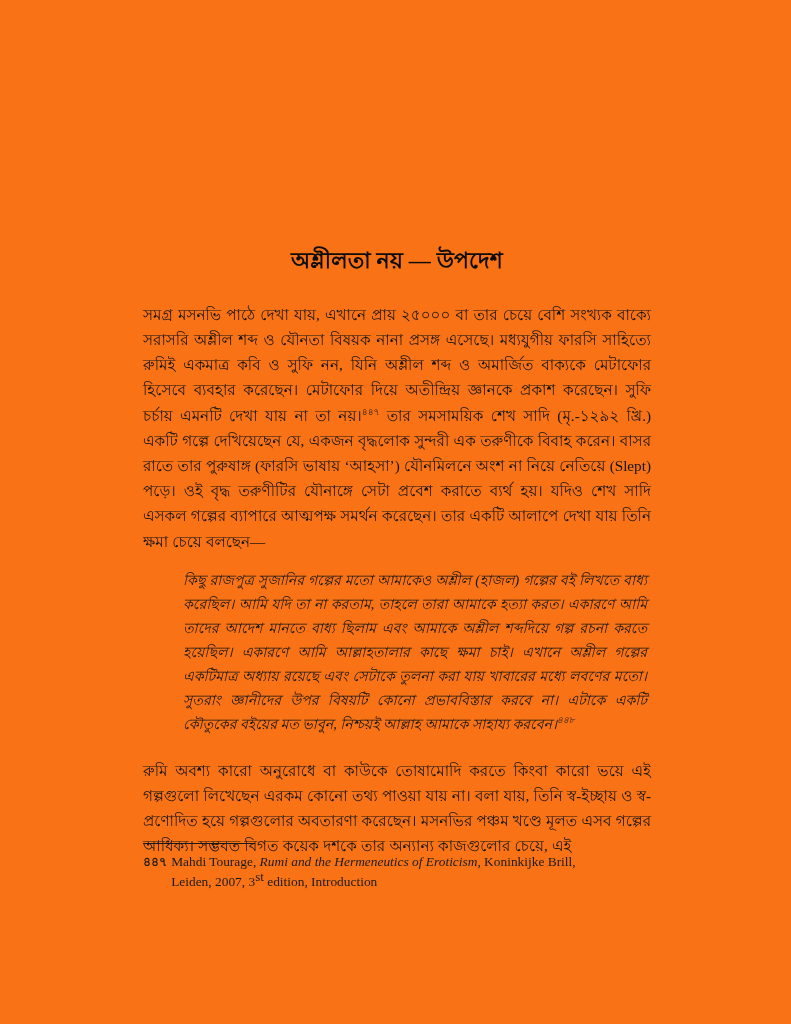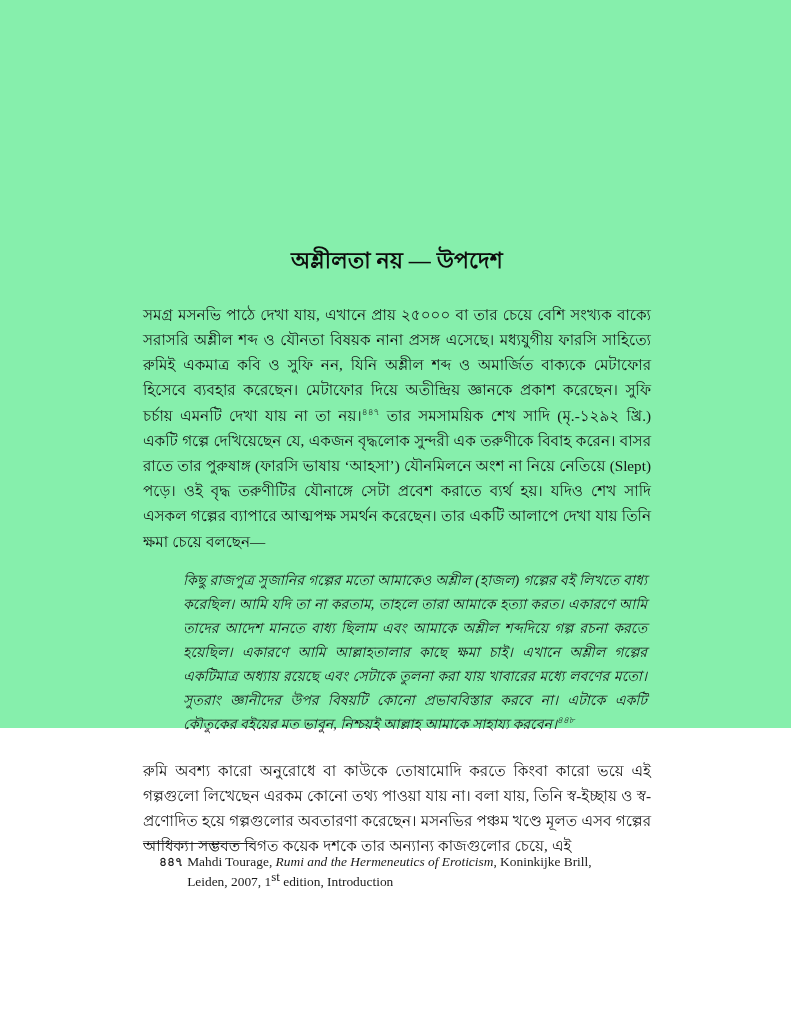--- a/index.html
+++ b/index.html
@@ -14,22 +14,22 @@
     overflow: hidden;
     font-family: "Liberation Serif", "DejaVu Serif", serif;
     color: #111111;
   }
 
   .page {
     position: absolute;
     left: 0;
     top: 0;
     width: 791px;
-    height: 728px;
-    background: #86efac;
+    height: 1024px;
+    background: #f97316;
   }
 
   .content {
     position: absolute;
     left: 143px;
     top: 246px;
     width: 508px;
   }
 
   .chapter-title {
@@ -91,21 +91,21 @@
     width: 112px;
     height: 0;
     border-top: 1px solid #1a1a1a;
     margin: 0 0 8px 0;
   }
 
   .footnote {
     font-size: 13.4px;
     line-height: 20px;
     color: #1a1a1a;
-    margin: 0 0 2px 16px;
+    margin: 0 0 2px 0;
     padding-left: 26px;
     text-indent: -26px;
     text-align: left;
   }
 
   .fn-num {
     font-weight: 700;
     font-size: 12.4px;
     font-family: "Liberation Sans", "DejaVu Sans", sans-serif;
     margin-right: 4px;
@@ -151,19 +151,19 @@
     <p class="body-para tight">রুমি অবশ্য কারো অনুরোধে বা কাউকে তোষামোদি করতে কিংবা কারো ভয়ে এই গল্পগুলো লিখেছেন এরকম কোনো তথ্য পাওয়া যায় না। বলা যায়, তিনি স্ব-ইচ্ছায় ও স্ব-প্রণোদিত হয়ে গল্পগুলোর অবতারণা করেছেন। মসনভির পঞ্চম খণ্ডে মূলত এসব গল্পের আধিক্য। সম্ভবত বিগত কয়েক দশকে তার অন্যান্য কাজগুলোর চেয়ে, এই</p>
 
   </div>
 
   <div class="footnotes">
 
     <div class="fn-rule"></div>
 
     <p class="footnote"><span class="fn-num">৪৪৭</span><span class="fn-wrap"><span>Mahdi Tourage,</span>
         <span class="fn-title">Rumi and the Hermeneutics of Eroticism</span><span>, Koninkijke Brill,</span>
-        <span class="fn-line2"><span>Leiden, 2007, 1</span><sup class="ord">st</sup><span> edition,  Introduction</span></span>
+        <span class="fn-line2"><span>Leiden, 2007, 3</span><sup class="ord">st</sup><span> edition,  Introduction</span></span>
       </span></p>
 
 
   </div>
 
 </div>
 
 </body></html>

